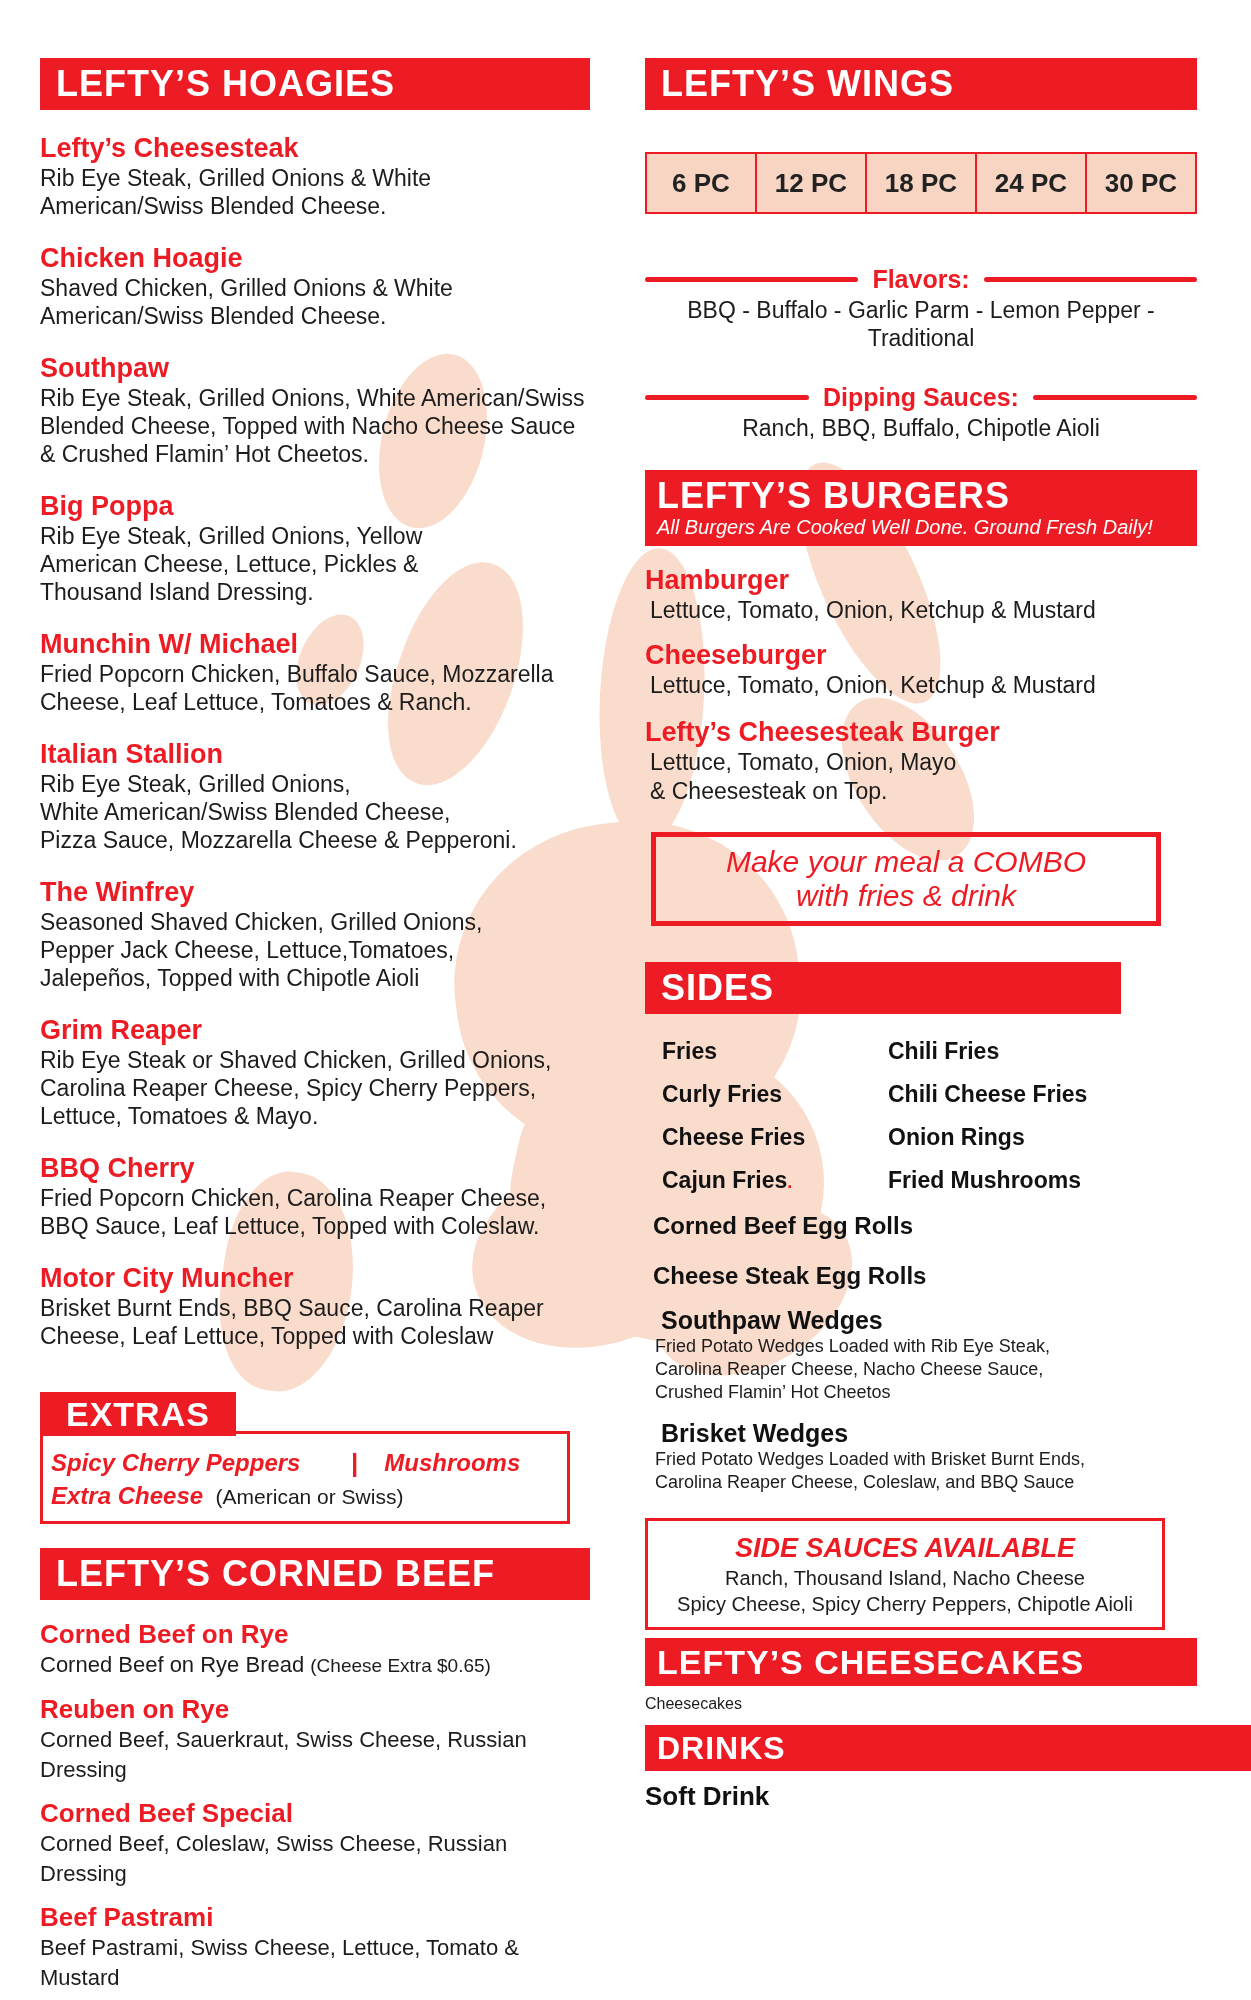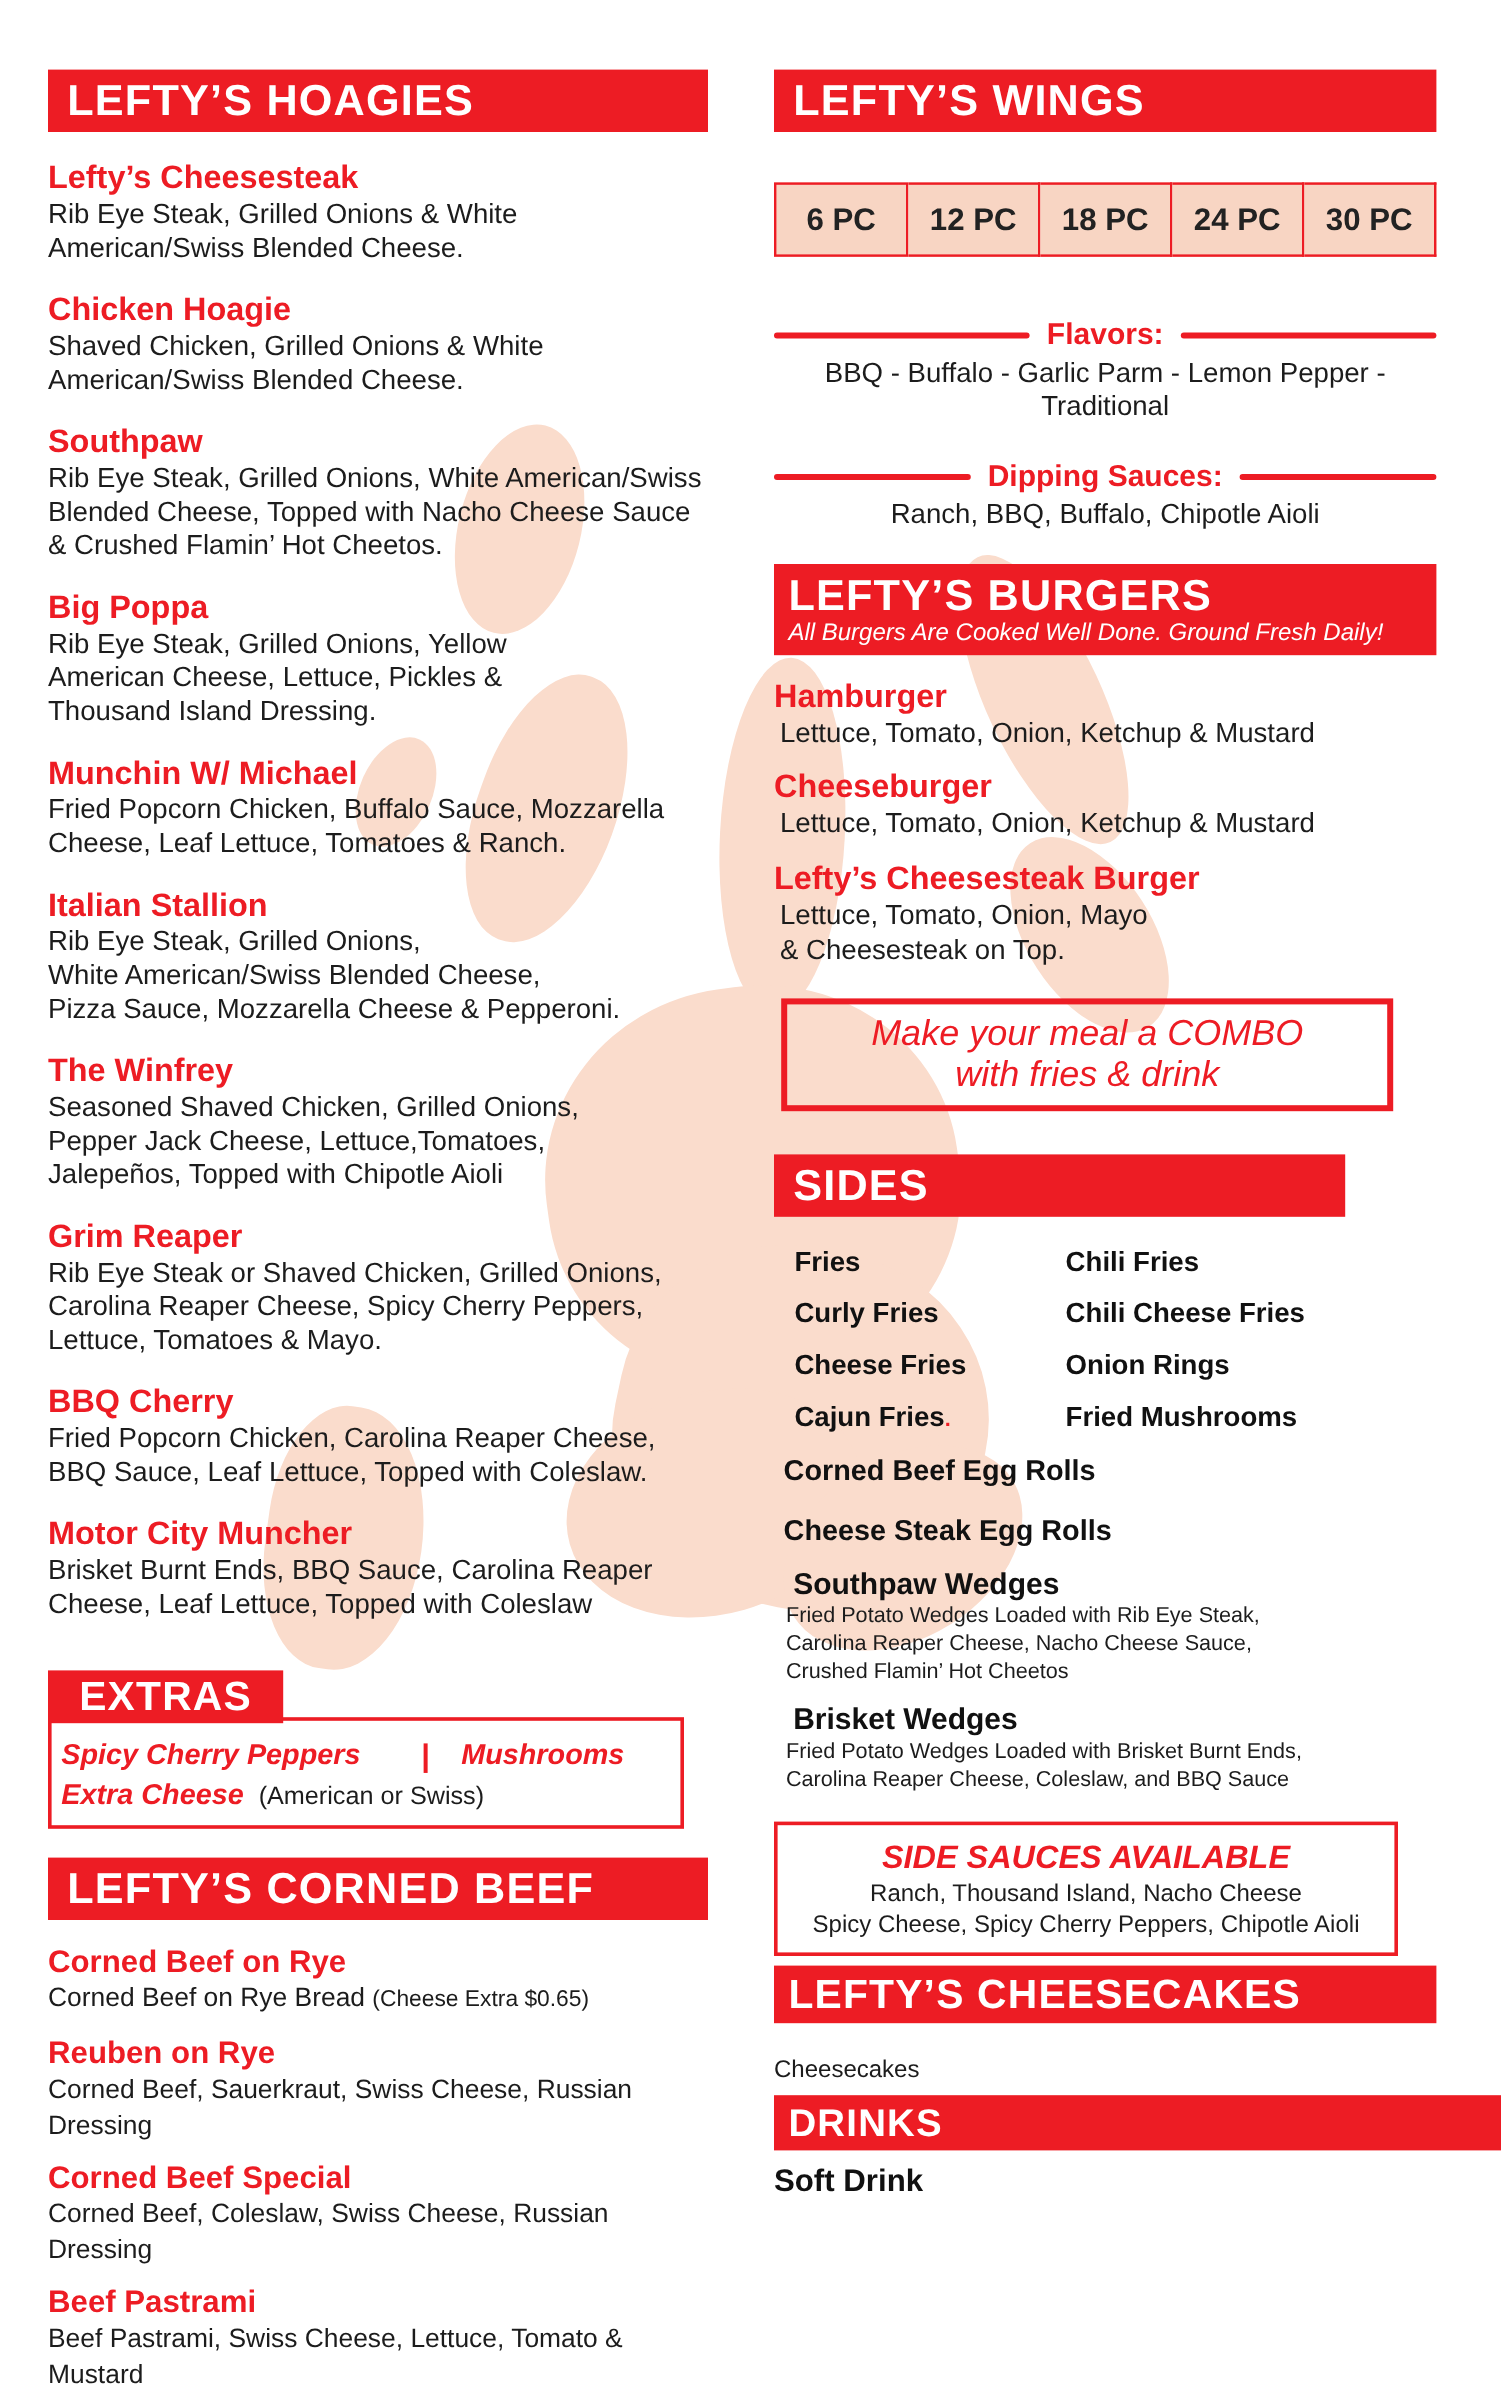--- a/index.html
+++ b/index.html
@@ -55,21 +55,21 @@
   .plain-item.first{margin-top:20px}
   .plain-item.second{margin-top:14px}
   .wedge-name{font-weight:bold;font-size:25px;line-height:30px;padding-left:16px;margin-top:14px;color:#111}
   .wedge-desc{font-size:18px;line-height:23px;padding-left:10px;white-space:pre-line}
   
   .sauces-box{border:3px solid var(--red);width:520px;margin-top:24px;padding:10px 0;text-align:center}
   .sauces-title{color:var(--red);font-weight:bold;font-style:italic;font-size:27px;line-height:34px}
   .sauces-list{font-size:20px;line-height:26px;white-space:pre-line}
   
   .cheesecakes-banner{margin-top:8px;font-size:34px;line-height:34px;padding:7px 0 7px 12px}
-  .simple-item{font-size:20px;line-height:30px;margin-top:24px}
+  .simple-item{font-size:16px;line-height:30px;margin-top:3px}
   .drinks-banner{margin-top:6px;font-size:32px;line-height:32px;padding:7px 0 7px 12px;width:627px}
   .bold-item{font-weight:bold;font-size:26px;line-height:30px;margin-top:10px;color:#111}
   
   .extras{margin-top:42px}
   .extras-tab{display:inline-block;position:relative;z-index:2;background:var(--red);color:#fff;font-weight:bold;
               font-size:34px;line-height:34px;padding:5px 26px;letter-spacing:1px}
   .extras-box{border:3px solid var(--red);width:530px;margin-top:-5px;padding:14px 10px 10px 8px;
               position:relative;z-index:1;background:transparent}
   .extras-row1{display:flex;align-items:flex-start}
   .extras-red{color:var(--red);font-weight:bold;font-style:italic;font-size:24px;line-height:30px}

